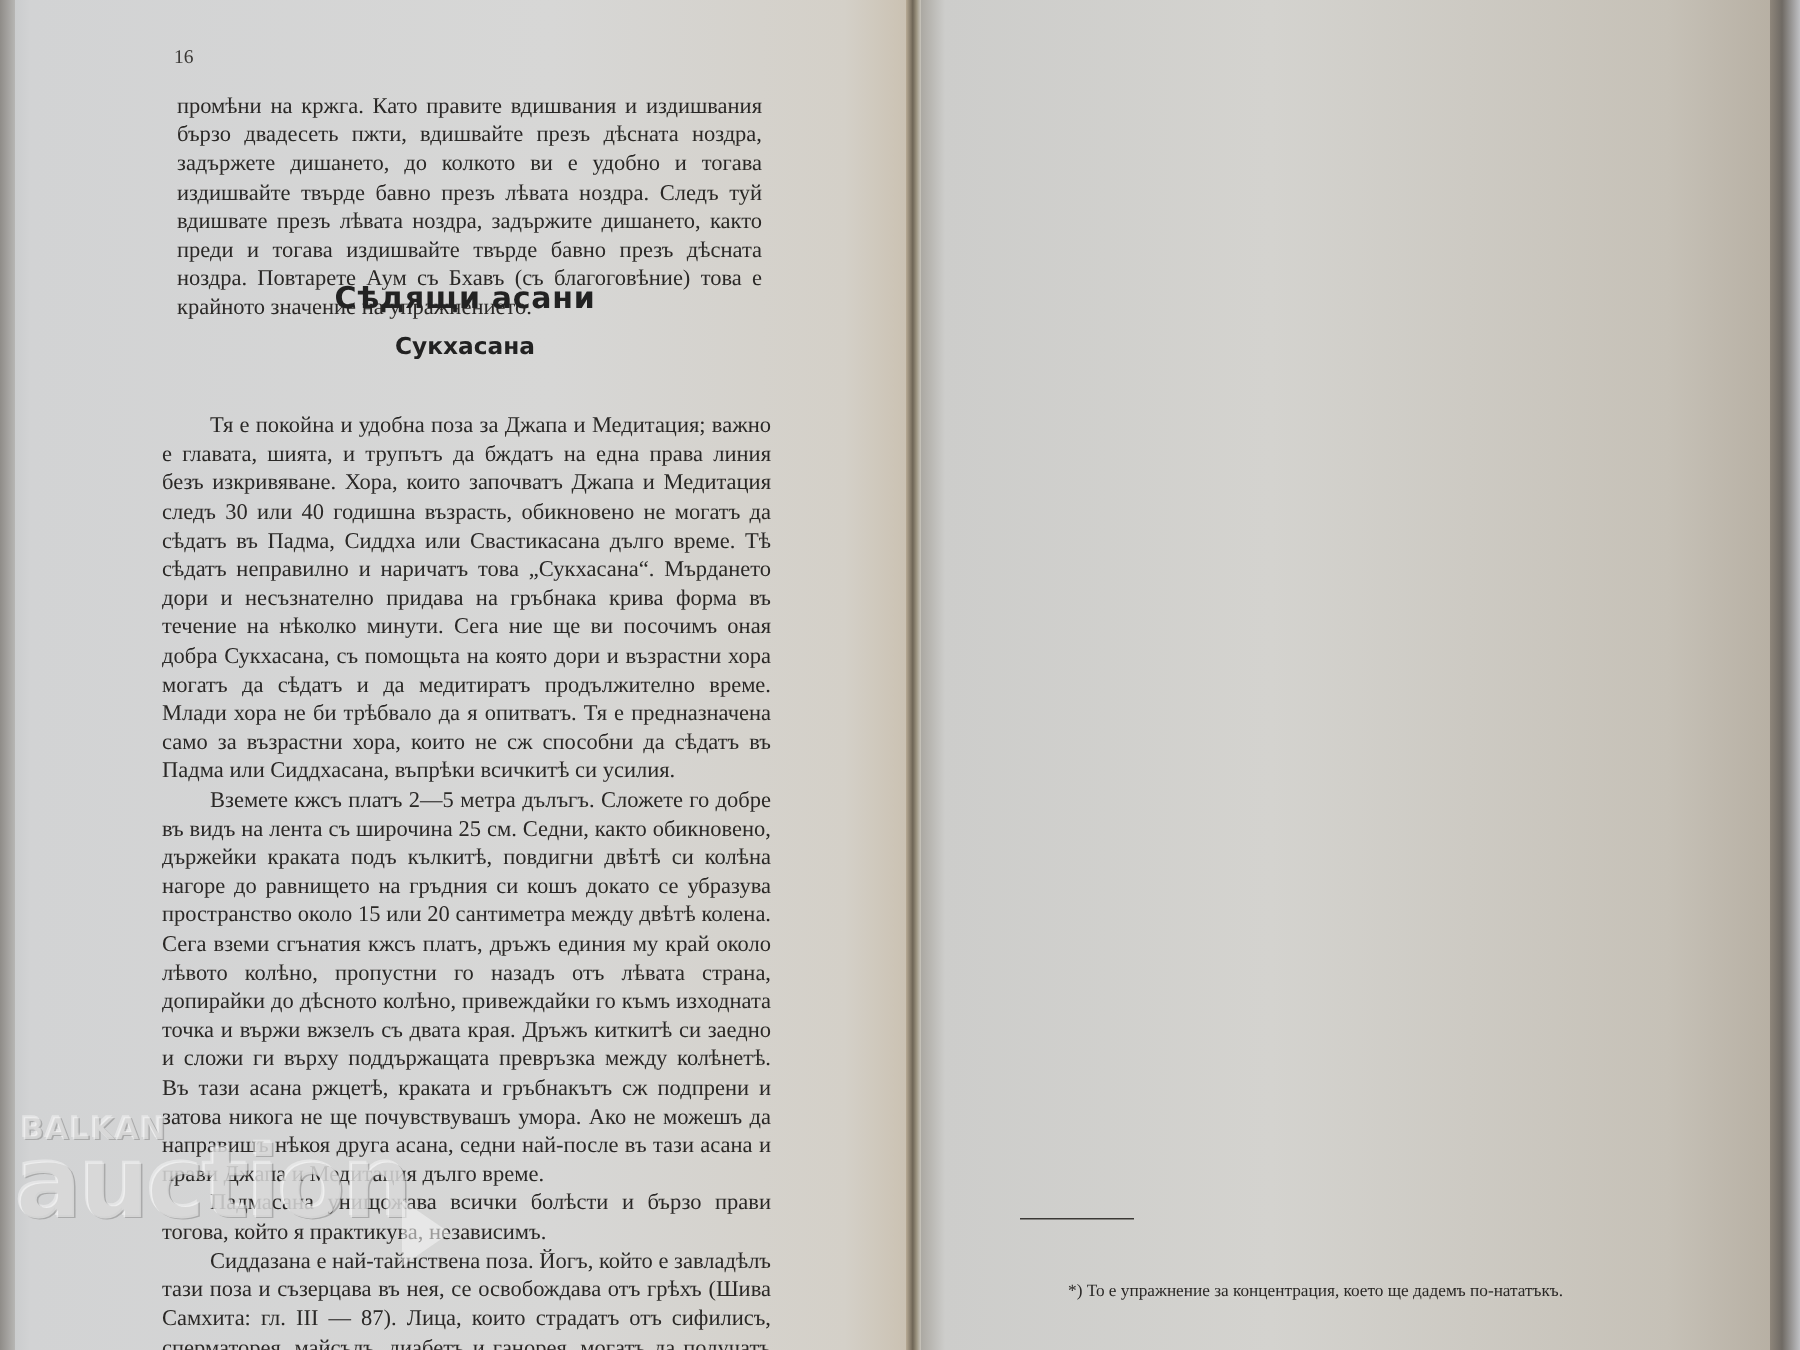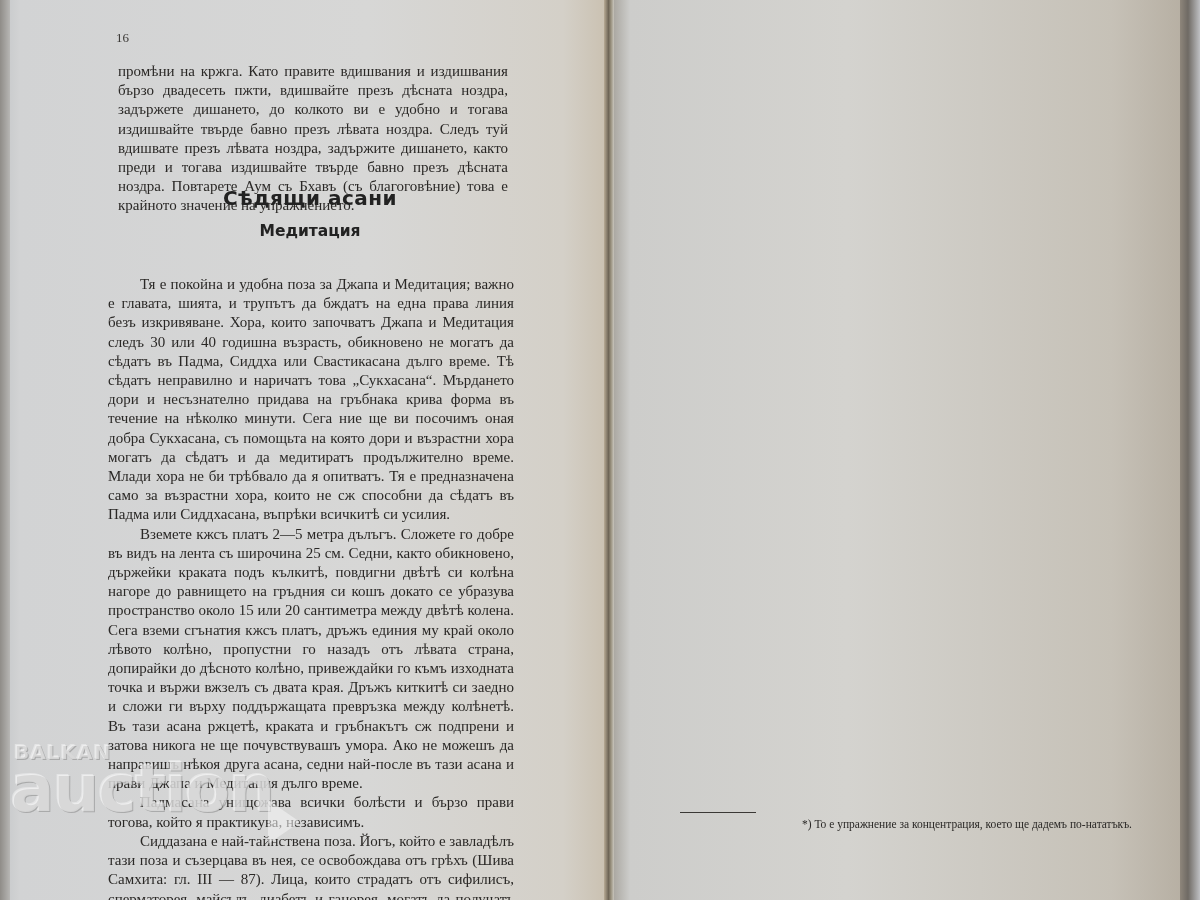--- a/index.html
+++ b/index.html
@@ -48,21 +48,21 @@
     color:#222;
   }
   .heading-sub {
     position:absolute; left:110px; top:222px; width:400px; text-align:center;
     font-family:"DejaVu Sans", sans-serif; font-weight:bold; font-size:15.5px; color:#222;
   }
   .footnote-rule {
     position:absolute; left:680px; top:812px; width:76px; height:1px; background:#3a3835;
   }
   .footnote {
-    position:absolute; left:712px; top:818px; width:420px; font-size:11.5px; color:#2a2826;text-align:right;
+    position:absolute; left:712px; top:855px; width:420px; font-size:11.5px; color:#2a2826;
   }
   .watermark {
     position:absolute; left:6px; top:740px; width:320px; height:160px; pointer-events:none;
     font-family:"DejaVu Sans", sans-serif; font-weight:bold; color:rgba(245,245,245,0.55);
     text-shadow: 1px 1px 0 rgba(120,120,120,0.45), -1px -1px 0 rgba(255,255,255,0.4);
   }
   .wm-brand { position:absolute; left:8px; top:0; font-size:20px; letter-spacing:1px; }
   .wm-auction { position:absolute; left:4px; top:10px; font-size:66px; letter-spacing:-2px; }
   .wm-user { position:absolute; left:10px; top:90px; font-size:40px; }
   .wm-arrow {
@@ -74,21 +74,21 @@
 </head>
 <body>
 
 <div class="spread">
   <div class="page page-left">
     <div class="page-number pn-left">16</div>
     <div class="text-block lb-left">
       <p>промѣни на кржга. Като правите вдишвания и издишвания бързо двадесеть пжти, вдишвайте презъ дѣсната ноздра, задържете дишането, до колкото ви е удобно и тогава издишвайте твърде бавно презъ лѣвата ноздра. Следъ туй вдишвате презъ лѣвата ноздра, задържите дишането, както преди и тогава издишвайте твърде бавно презъ дѣсната ноздра. Повтарете Аум съ Бхавъ (съ благоговѣние) това е крайното значение на упражнението.</p>
     </div>
     <div class="heading-main">Сѣдящи асани</div>
-    <div class="heading-sub">Медитация</div>
+    <div class="heading-sub">Сукхасана</div>
     <div class="text-block lb-left2">
       <p class="indent">Тя е покойна и удобна поза за Джапа и Медитация; важно е главата, шията, и трупътъ да бждатъ на една права линия безъ изкривяване. Хора, които започватъ Джапа и Медитация следъ 30 или 40 годишна възрасть, обикновено не могатъ да сѣдатъ въ Падма, Сиддха или Свастикасана дълго време. Тѣ сѣдатъ неправилно и наричатъ това „Сукхасана“. Мърдането дори и несъзнателно придава на гръбнака крива форма въ течение на нѣколко минути. Сега ние ще ви посочимъ оная добра Сукхасана, съ помощьта на която дори и възрастни хора могатъ да сѣдатъ и да медитиратъ продължително време. Млади хора не би трѣбвало да я опитватъ. Тя е предназначена само за възрастни хора, които не сж способни да сѣдатъ въ Падма или Сиддхасана, въпрѣки всичкитѣ си усилия.</p>
       <p class="indent">Вземете кжсъ платъ 2—5 метра дълъгъ. Сложете го добре въ видъ на лента съ широчина 25 см. Седни, както обикновено, държейки краката подъ кълкитѣ, повдигни двѣтѣ си колѣна нагоре до равнището на гръдния си кошъ докато се убразува пространство около 15 или 20 сантиметра между двѣтѣ колена. Сега вземи сгънатия кжсъ платъ, дръжъ единия му край около лѣвото колѣно, пропустни го назадъ отъ лѣвата страна, допирайки до дѣсното колѣно, привеждайки го къмъ изходната точка и вържи вжзелъ съ двата края. Дръжъ киткитѣ си заедно и сложи ги върху поддържащата превръзка между колѣнетѣ. Въ тази асана ржцетѣ, краката и гръбнакътъ сж подпрени и затова никога не ще почувствувашъ умора. Ако не можешъ да направишъ нѣкоя друга асана, седни най-после въ тази асана и прави Джапа и Медитация дълго време.</p>
       <p class="indent">Падмасана унищожава всички болѣсти и бързо прави тогова, който я практикува, независимъ.</p>
       <p class="indent">Сиддазана е най-тайнствена поза. Йогъ, който е завладѣлъ тази поза и съзерцава въ нея, се освобождава отъ грѣхъ (Шива Самхита: гл. III — 87). Лица, които страдатъ отъ сифилисъ, сперматорея, майсълъ, диабетъ и ганорея, могатъ да получатъ голѣма полза, прилагайки тази поза редовно и въ едно и сжщо време.</p>
     </div>
   </div>
 
   <div class="page page-right">
 

